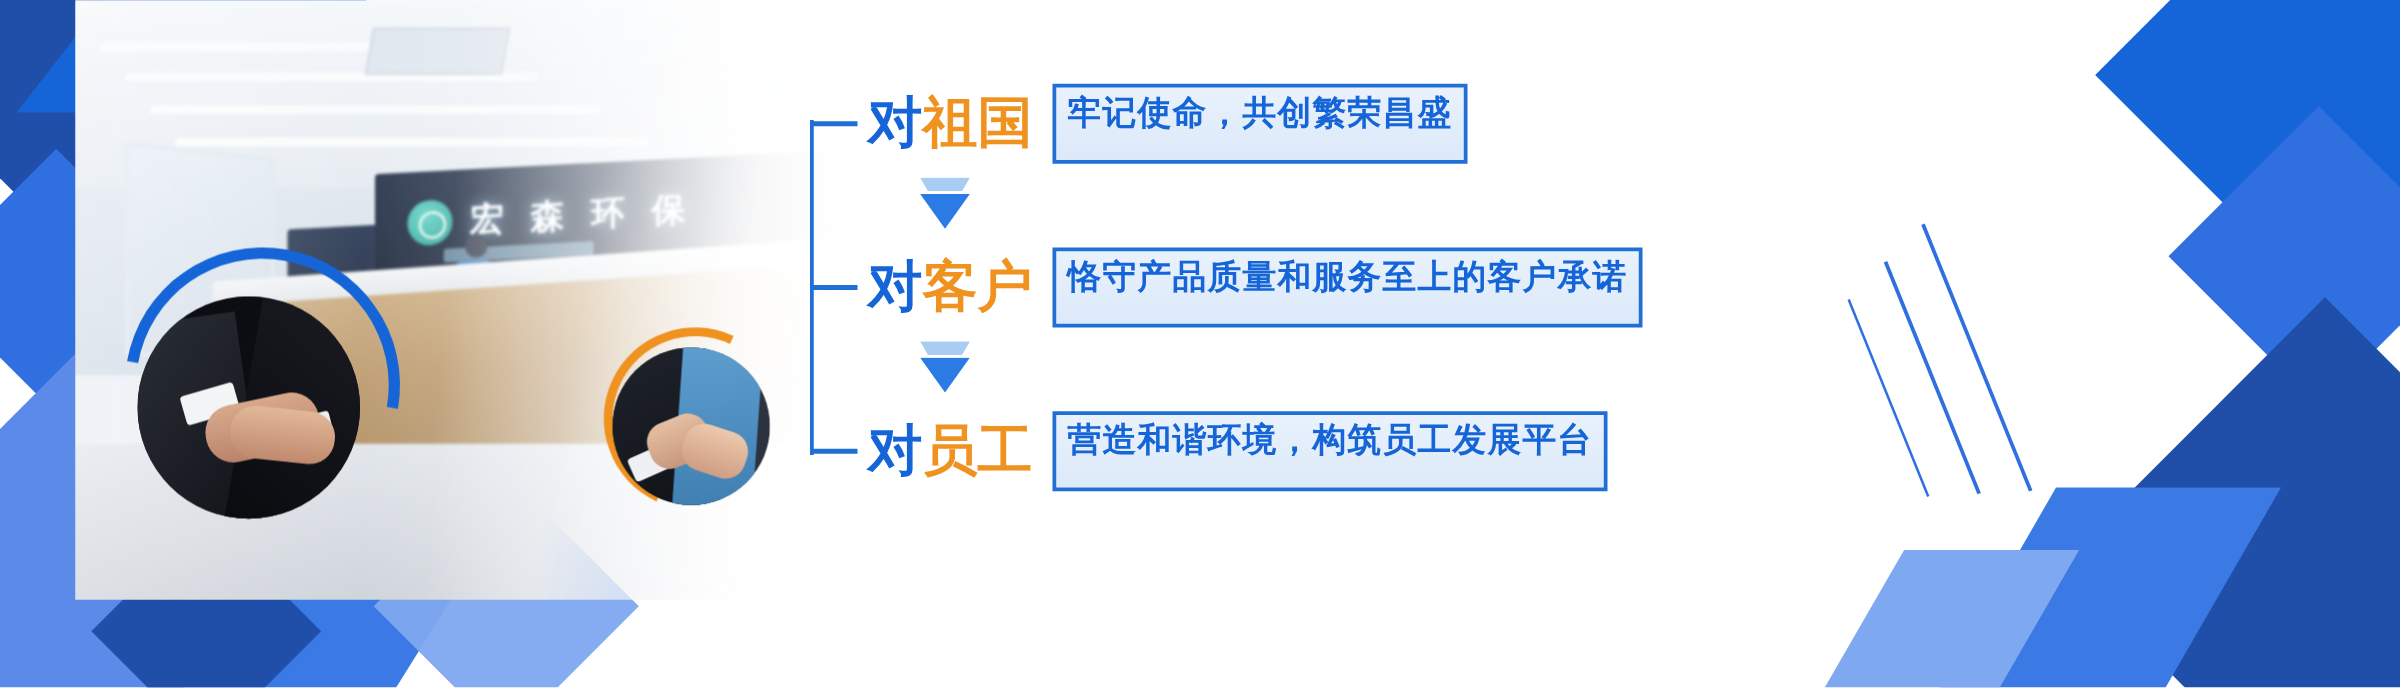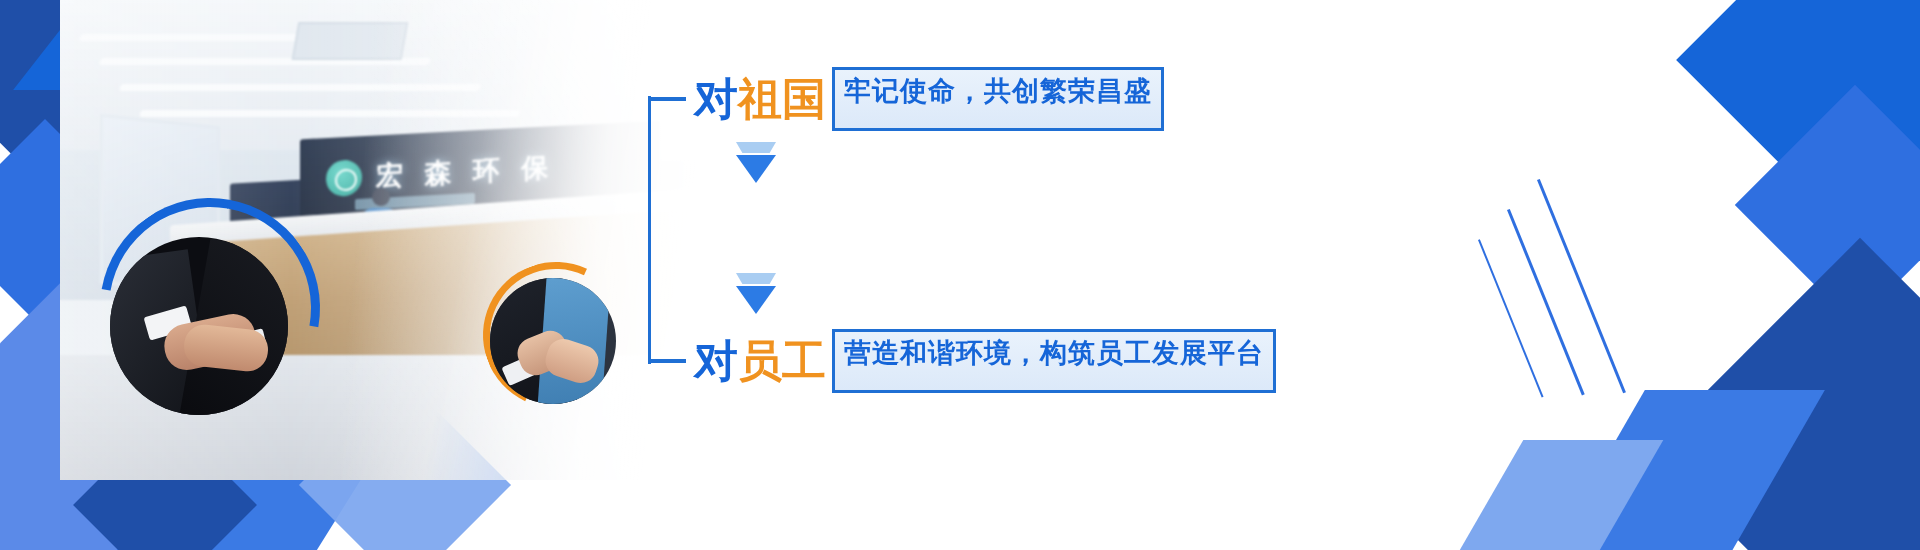--- a/index.html
+++ b/index.html
@@ -206,21 +206,21 @@
 
   .row { position:absolute; left:0; display:flex; align-items:center; height:54px; }
   .row-1 { top:0; }
   .row-2 { top:131px; }
   .row-3 { top:262px; }
 
   .stub { width:38px; height:4px; background:#1f6fd4; flex:0 0 auto; }
 
   .heading {
     font-size:44px; font-weight:900; line-height:1; letter-spacing:0;
-    white-space:nowrap; margin-left:8px; margin-right:6px;
+    white-space:nowrap; margin-left:8px; margin-right:16px;
     font-family:"DejaVu Sans","Liberation Sans",sans-serif;
   }
   .h-blue { color:#1565d8; }
   .h-orange { color:#f0921f; }
 
   .tagbox {
     border:3px solid #1f6fd4;
     background:linear-gradient(180deg,#e9f2fc,#dce9f9);
     color:#1565d8;
     font-size:27px; font-weight:800; letter-spacing:1px;
@@ -332,20 +332,25 @@
       <span class="stub"></span>
       <span class="heading"><span class="h-blue">对</span><span class="h-orange">祖国</span></span>
       <span class="tagbox">牢记使命，共创繁荣昌盛</span>
     </div>
 
     <div class="arrow arrow-1">
       <div class="cap"></div>
       <div class="tip"></div>
     </div>
 
+    <div class="row row-2">
+      <span class="stub"></span>
+      <span class="heading"><span class="h-blue">对</span><span class="h-orange">客户</span></span>
+      <span class="tagbox">恪守产品质量和服务至上的客户承诺</span>
+    </div>
 
     <div class="arrow arrow-2">
       <div class="cap"></div>
       <div class="tip"></div>
     </div>
 
     <div class="row row-3">
       <span class="stub"></span>
       <span class="heading"><span class="h-blue">对</span><span class="h-orange">员工</span></span>
       <span class="tagbox">营造和谐环境，构筑员工发展平台</span>

